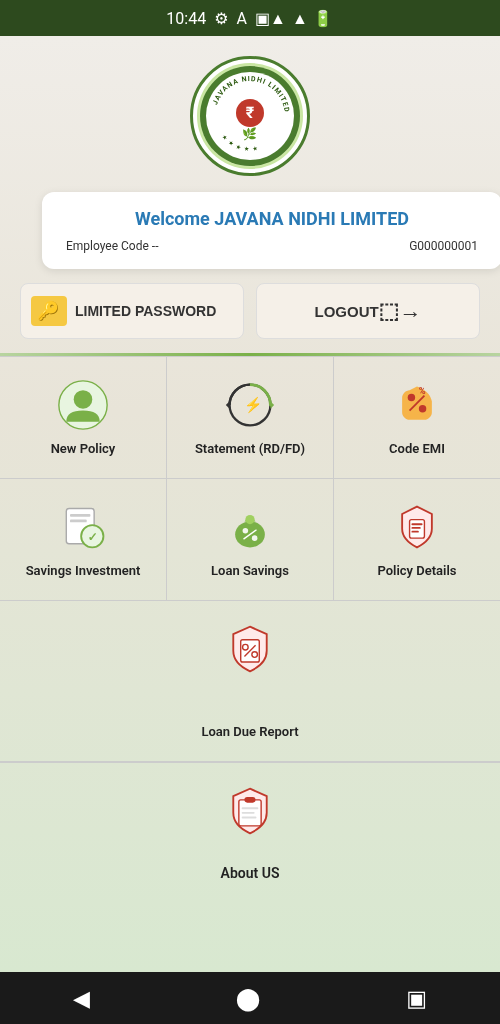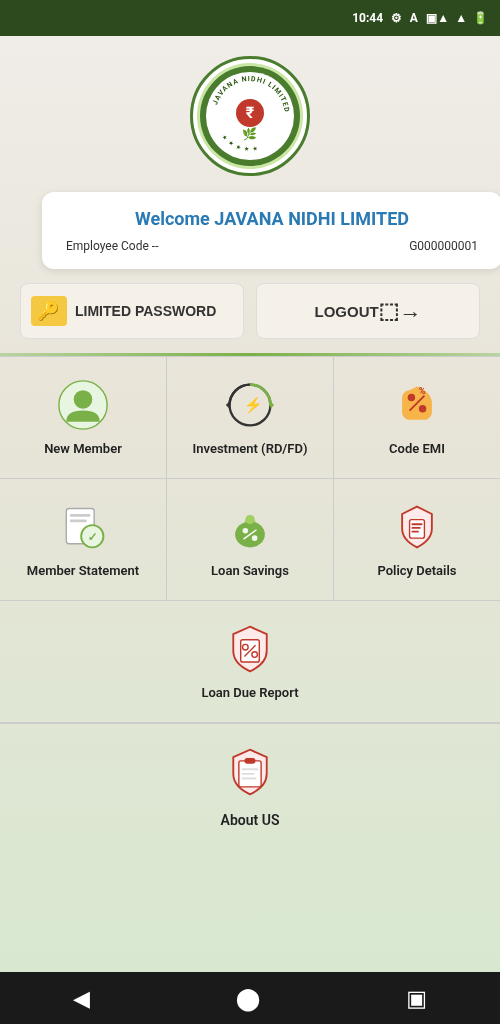--- a/index.html
+++ b/index.html
@@ -12,24 +12,24 @@
       flex-direction: column;
     }
 
     
     .status-bar {
       background: #2d4a1e;
       color: white;
       height: 36px;
       display: flex;
       align-items: center;
-      justify-content: flex-end;
+      justify-content: center;
       padding: 0 12px;
-      font-size: 12px;
-      font-weight: bold;
+      font-size: 16px;
+      font-weight: normal;
     }
     .status-left { display: flex; align-items: center; gap: 8px; }
     .status-right { display: flex; align-items: center; gap: 6px; }
 
     
     .main-content {
       flex: 1;
       background: linear-gradient(180deg, #f0ede8 0%, #e8e4d8 40%, #d8e8d0 100%);
       display: flex;
       flex-direction: column;
@@ -190,40 +190,41 @@
     }
     .grid-item-center {
       display: flex;
       flex-direction: column;
       align-items: center;
       justify-content: center;
       padding: 20px 10px;
       cursor: pointer;
       min-height: 110px;
       width: 200px;
+      gap: 39px;
     }
 
     
     .icon-svg { width: 52px; height: 52px; }
 
     
     .about-section {
       display: flex;
       flex-direction: column;
       align-items: center;
       padding: 20px 10px 10px;
       cursor: pointer;
       width: 100%;
       border-top: 1px solid #ccc;
     }
     .about-label {
       font-size: 14px;
       font-weight: 600;
       color: #222;
-      margin-top: 4px;
+      margin-top: 18px;
       text-align: right;
     }
 
     
     .bottom-nav {
       background: #1a1a1a;
       height: 52px;
       display: flex;
       align-items: center;
       justify-content: space-around;
@@ -310,37 +311,37 @@
     <div class="grid-row">
 
       <div class="grid-item">
         <div class="grid-item-icon">
           <svg class="icon-svg" viewBox="0 0 56 56">
             <circle cx="28" cy="28" r="26" fill="#e8f5e0" stroke="#7ab048" stroke-width="1.5"></circle>
             <circle cx="28" cy="22" r="10" fill="#7ab048"></circle>
             <path d="M10 46 Q10 34 28 34 Q46 34 46 46" fill="#7ab048"></path>
           </svg>
         </div>
-        <span class="grid-item-label">New Member</span>
+        <span class="grid-item-label">New Policy</span>
       </div>
 
       <div class="grid-item">
         <div class="grid-item-icon">
           <svg class="icon-svg" viewBox="0 0 56 56">
             <circle cx="28" cy="28" r="22" fill="none" stroke="#333" stroke-width="2.5"></circle>
             <path d="M28 6 A22 22 0 0 1 50 28" fill="none" stroke="#7ab048" stroke-width="3" stroke-linecap="round"></path>
             <path d="M28 6 A22 22 0 0 0 6 28" fill="none" stroke="#333" stroke-width="2.5"></path>
 
             <polygon points="50,24 54,28 50,32" fill="#7ab048"></polygon>
             <polygon points="6,24 2,28 6,32" fill="#333"></polygon>
 
             <text x="22" y="33" font-size="16" fill="#7ab048" font-weight="bold">⚡</text>
           </svg>
         </div>
-        <span class="grid-item-label">Investment (RD/FD)</span>
+        <span class="grid-item-label">Statement (RD/FD)</span>
       </div>
 
       <div class="grid-item">
         <div class="grid-item-icon">
           <svg class="icon-svg" viewBox="0 0 56 56">
 
             <path d="M28 8 C28 8 42 12 44 24 L44 36 C44 40 40 44 36 44 L20 44 C16 44 12 40 12 36 L12 20 C12 16 16 12 20 12 Z" fill="#f9a825" opacity="0.8"></path>
             <circle cx="22" cy="20" r="4" fill="#c0392b"></circle>
             <circle cx="34" cy="32" r="4" fill="#c0392b"></circle>
             <line x1="20" y1="34" x2="36" y2="18" stroke="#c0392b" stroke-width="2"></line>
@@ -359,21 +360,21 @@
           <svg class="icon-svg" viewBox="0 0 56 56">
 
             <rect x="10" y="8" width="30" height="38" rx="3" fill="white" stroke="#aaa" stroke-width="1.5"></rect>
             <rect x="14" y="14" width="22" height="3" rx="1" fill="#ccc"></rect>
             <rect x="14" y="20" width="18" height="3" rx="1" fill="#ccc"></rect>
 
             <circle cx="38" cy="38" r="12" fill="#e8f5e0" stroke="#7ab048" stroke-width="2"></circle>
             <text x="33" y="43" font-size="13" fill="#7ab048" font-weight="bold">✓</text>
           </svg>
         </div>
-        <span class="grid-item-label">Member Statement</span>
+        <span class="grid-item-label">Savings Investment</span>
       </div>
 
       <div class="grid-item">
         <div class="grid-item-icon">
           <svg class="icon-svg" viewBox="0 0 56 56">
 
             <ellipse cx="28" cy="36" rx="16" ry="14" fill="#7ab048"></ellipse>
             <path d="M22 22 Q28 14 34 22" fill="#7ab048" stroke="none"></path>
             <circle cx="28" cy="20" r="5" fill="#a0d060"></circle>
 

